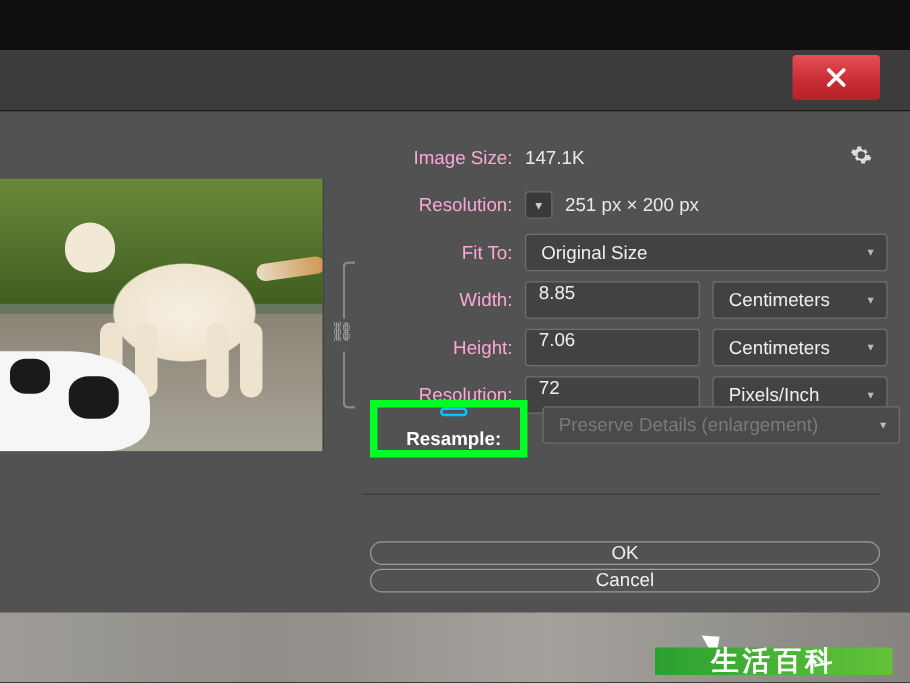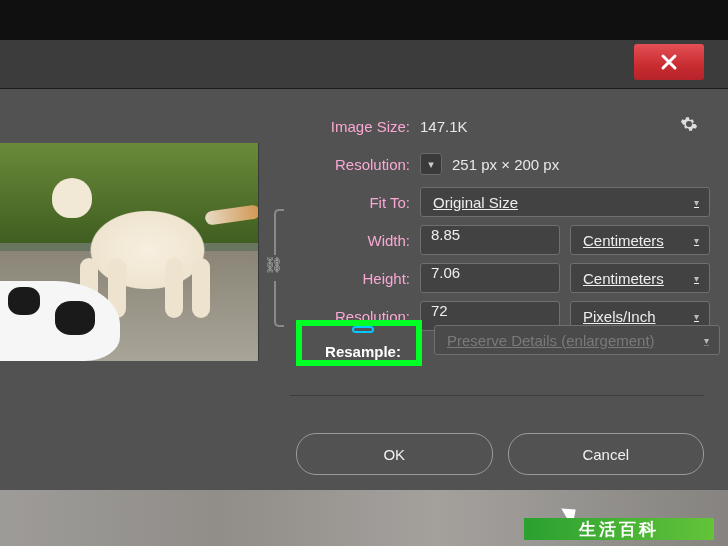--- a/index.html
+++ b/index.html
@@ -128,21 +128,20 @@
     flex:0 0 118px; height:28px;
     background:#424242; border:1px solid #6f6f6f; border-radius:3px;
     padding:0 10px; color:#eee; display:flex; 
     margin-right:10px;
   }
   .select {
     flex:1; height:28px;
     background:#424242; border:1px solid #6f6f6f; border-radius:3px;
     padding:0 10px 0 12px; color:#eee; display:flex; align-items:center;
     justify-content:space-between;
-    text-decoration:underline;
   }
   .select-wide { flex:1; }
   .select.ghost { color:#7a7a7a; background:#4a4a4a; }
   .caret{font-size:10px;color:#bbb;}
 
   .linkcol{
     position:absolute; left:262px; top:114px; width:32px; height:130px;
     pointer-events:none;
   }
   .link-br{
@@ -159,21 +158,21 @@
     box-sizing:border-box;
     display:flex;align-items:center;gap:10px;padding-left:8px;flex-direction:column;
   }
   .chk{
     width:18px;height:18px;border:2px solid #00c7ff;border-radius:4px;
     background:transparent;
   }
 
   .btnrow{
     position:absolute; left:296px; right:24px; bottom:18px; top:auto;
-    display:flex; gap:15px; height:40px;
+    display:flex; gap:3px; height:40px;flex-direction:column;
   }
   .pillbtn{
     flex:1;height:40px;border:1px solid #9a9a9a;border-radius:20px;
     display:flex;align-items:center;justify-content:center;
     color:#f0f0f0; background:#525252; cursor:pointer;
   }
 
   .sep{
     position:absolute;left:290px;right:24px;top:306px;height:1px;background:#3c3c3c;
   }
@@ -182,21 +181,21 @@
   .backphoto{
     position:absolute; left:0; top:490px; width:728px;height:56px;
     background:linear-gradient(90deg,#a9a39a 0%,#9d948a 30%,#b1a99f 60%,#908a80 100%);
     filter:grayscale(.6) brightness(.95);
   }
   .wm{
     position:absolute; right:14px; bottom:6px; width:190px;
   }
   .wm-top{
     height:22px;background:linear-gradient(90deg,#2aa030,#63c33a);color:#fff;
-    font-weight:800;font-size:17px;display:flex;align-items:center;justify-content:center;
+    font-weight:800;font-size:22px;display:flex;align-items:center;justify-content:center;
     letter-spacing:3px;
   }
   .wm-bot{
     height:20px;background:linear-gradient(90deg,#2aa030,#63c33a);color:#fff;
     font-size:12px;display:flex;align-items:center;justify-content:center;
     margin-top:2px;letter-spacing:2px;
   }
   .wm-cursor{
     position:absolute;right:150px;bottom:20px;width:0;height:0;
     border-left:12px solid #fff;border-top:8px solid transparent;border-bottom:14px solid transparent;

